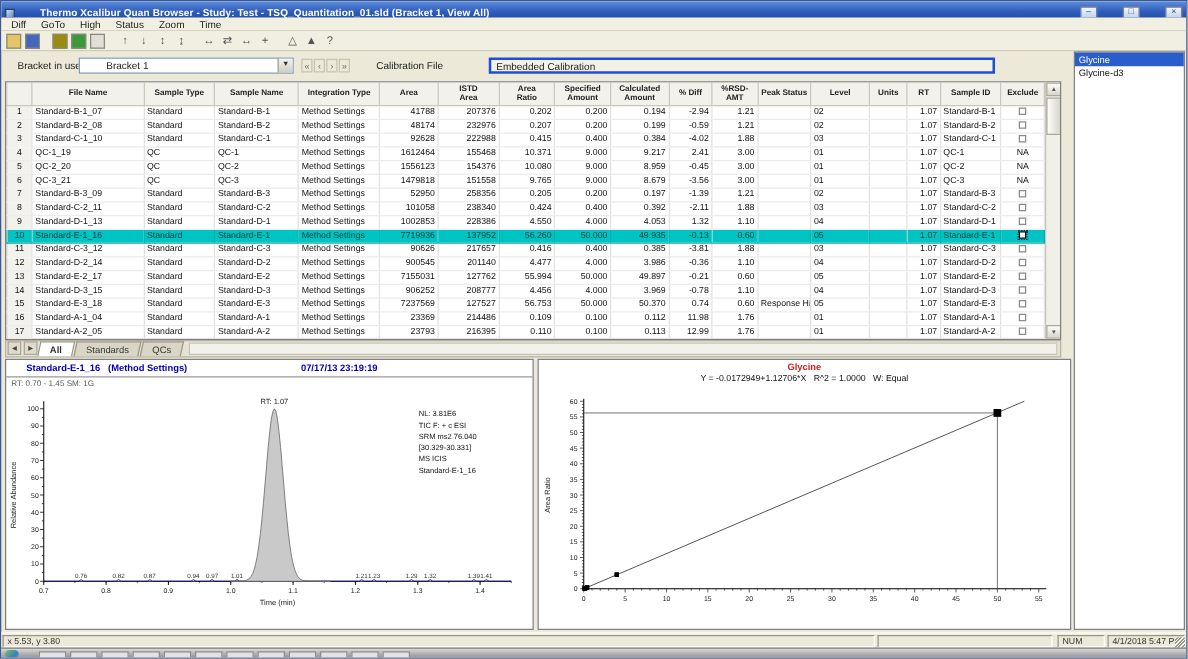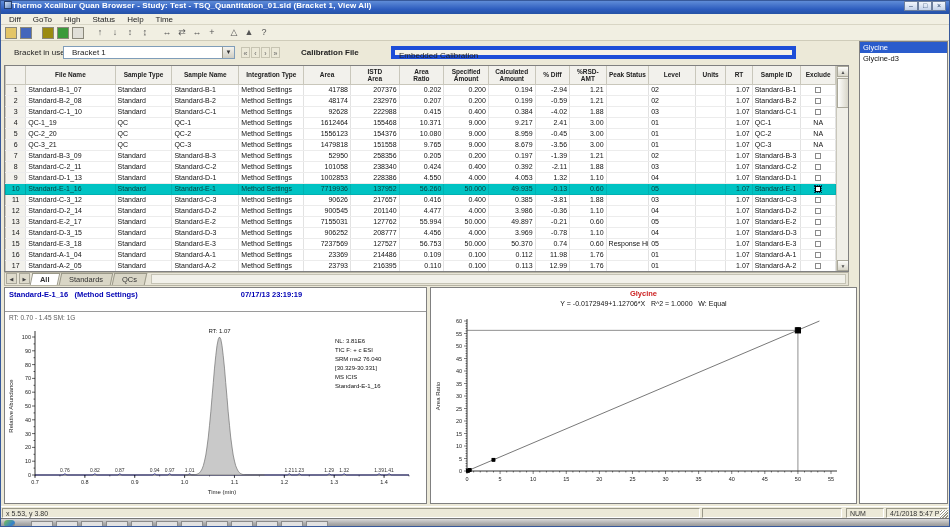--- a/index.html
+++ b/index.html
@@ -2,47 +2,47 @@
 <html><head>
 <meta charset="utf-8">
 <style>
   html,body{margin:0;padding:0;background:#9a9a9a;}
   *{box-sizing:border-box;}
   .screen{position:relative;width:950px;height:527px;background:#ece9d8;
     font-family:"Liberation Sans",sans-serif;overflow:hidden;border:1px solid #37599b;}
   
   .titlebar{position:absolute;left:0;top:0;width:100%;height:14px;
     background:linear-gradient(180deg,#5f8cd8 0%,#2d5cbe 60%,#24509f 100%);
-    color:#fff;font-size:8px;display:flex;align-items:flex-start;padding:0 3px;gap:0;}
+    color:#fff;font-size:8px;display:flex;align-items:flex-end;padding:0 3px;gap:20px;}
   .win-icon{width:8px;height:8px;background:linear-gradient(135deg,#cfe0f5,#5f85c0);border:1px solid #28406e;flex:none;}
   .titlebar .title{flex:1;white-space:nowrap;overflow:hidden;font-weight:bold;letter-spacing:.1px;}
   .win-btn{width:14px;height:10px;background:linear-gradient(180deg,#f3f7fd,#c3d2ea);
     border:1px solid #6d7f9d;font-size:7px;line-height:8px;text-align:center;color:#24406b;flex:none;}
   
   .menubar{position:absolute;left:0;top:13px;width:100%;height:11px;background:#f1efe2;
     border-bottom:1px solid #d8d5c4;font-size:8px;color:#222;display:flex;align-items:center;padding-left:2px;}
   .menu-item{padding:0 6px;}
   .toolbar{position:absolute;left:0;top:24px;width:100%;height:16px;background:#f1efe2;
     border-bottom:1px solid #cfccba;display:flex;align-items:center;gap:3px;padding-left:4px;}
   .tb-btn{width:12px;height:12px;font-size:9px;line-height:11px;text-align:center;color:#555;}
   .tb-btn.solid{border:1px solid #8a887a;}
   .tb-sep{width:4px;}
   
   .bracketbar{position:absolute;left:0;top:40px;width:100%;height:24px;font-size:8px;color:#222;}
   .bb-label{position:absolute;left:13px;top:7px;}
   .bb-select{position:absolute;left:62px;top:5px;width:172px;height:13px;background:#fff;
-    border:1px solid #7f9db9;display:flex;align-items:center;font-size:8px;padding-left:8px;}
+    border:1px solid #7f9db9;display:flex;align-items:center;font-size:8px;padding-left:21px;}
   .bb-select .arrow{position:absolute;right:0;top:0;width:12px;height:11px;
     background:linear-gradient(180deg,#f4f3ee,#cfcdc2);border-left:1px solid #9a9888;
     font-size:6px;text-align:center;line-height:11px;color:#333;}
   .bb-nav{position:absolute;left:240px;top:6px;display:flex;gap:1px;}
   .bb-nav span{width:9px;height:11px;font-size:7px;line-height:11px;text-align:center;color:#666;
     background:#ece9d8;border:1px solid #c7c4b2;}
-  .cal-label{position:absolute;left:300px;top:7px;font-weight:bold;}
-  .cal-field{position:absolute;left:390px;top:5px;width:405px;height:13px;border:4px solid #1d4ed8;
+  .cal-label{position:absolute;left:300px;top:7px;}
+  .cal-field{position:absolute;left:390px;top:5px;width:405px;height:13px;border:2px solid #1d4ed8;
     background:#f4f2e8;padding:1px 4px;font-size:8px;}
   
   .table-wrap{position:absolute;left:3px;top:64px;width:845px;height:207px;background:#fff;
     border:1px solid #808080;overflow:hidden;}
   table.grid{border-collapse:collapse;table-layout:fixed;width:831px;}
   table.grid th{background:#f2f1ec;border:1px solid #c9c7bb;border-top:none;
     font-size:6.5px;font-weight:bold;color:#222;height:18px;line-height:1.1;
     white-space:pre-line;text-align:center;padding:0 1px;}
   table.grid td{font-size:7px;color:#111;height:10px;line-height:10px;padding:0 2px;
     border-right:1px solid #e2e2e2;border-bottom:1px solid #ececec;white-space:nowrap;overflow:hidden;}
@@ -66,22 +66,22 @@
     text-align:center;line-height:10px;color:#444;margin:0 1px 1px 1px;flex:none;}
   .tab{padding:1px 8px 1px 8px;border:1px solid #9a9888;border-bottom:none;background:#d9d6c6;
     color:#333;margin-right:1px;transform:skewX(-12deg);}
   .tab span{display:inline-block;transform:skewX(12deg);}
   .tab.active{background:#fff;font-weight:bold;}
   .tab-track{flex:1;height:10px;margin:0 2px 1px 4px;background:#f2f1ea;border:1px solid #c5c3b4;}
   
   .pane{position:absolute;background:#fff;border:1px solid #808080;}
   .chromo-pane{left:3px;top:286px;width:423px;height:217px;}
   .calib-pane{left:429px;top:286px;width:427px;height:217px;}
-  .chromo-head{height:24px;border-bottom:1px solid #9a9a9a;position:relative;
-    font-size:7.5px;font-weight:bold;color:#0000b4;line-height:13px;padding-left:4px;white-space:nowrap;}
+  .chromo-head{height:14px;border-bottom:1px solid #9a9a9a;position:relative;
+    font-size:7.5px;font-weight:bold;color:#0000b4;line-height:13px;padding-left:16px;white-space:nowrap;}
   .chromo-head .ts{position:absolute;left:56%;top:0;}
   .range-line{height:11px;font-size:6.5px;color:#5a5a5a;line-height:11px;padding-left:4px;}
   .calib-title{height:11px;text-align:center;font-size:7.5px;font-weight:bold;color:#cc2222;line-height:12px;}
   .calib-eq{height:10px;text-align:center;font-size:7px;color:#111;line-height:9px;white-space:pre;}
   svg text{font-family:"Liberation Sans",sans-serif;}
   
   .sidebar{position:absolute;left:858px;top:40px;width:89px;height:463px;background:#fff;
     border:1px solid #808080;font-size:7.5px;}
   .sb-item{padding:1px 3px;color:#111;white-space:nowrap;}
   .sb-item.sel{background:#2a5ccc;color:#fff;}
@@ -110,21 +110,21 @@
     <span class="win-btn">–</span>
     <span class="win-btn">□</span>
     <span class="win-btn">×</span>
   </div>
 
   <div class="menubar">
       <span class="menu-item">Diff</span>
       <span class="menu-item">GoTo</span>
       <span class="menu-item">High</span>
       <span class="menu-item">Status</span>
-      <span class="menu-item">Help</span>
+      <span class="menu-item">Zoom</span>
       <span class="menu-item">Time</span>
     </div>
 
   <div class="toolbar">
       <span class="tb-btn solid" style="background: rgb(227, 197, 103);"></span>
       <span class="tb-btn solid" style="background: rgb(68, 102, 187);"></span>
       <span class="tb-sep"></span>
       <span class="tb-btn solid" style="background: rgb(154, 138, 16);"></span>
       <span class="tb-btn solid" style="background: rgb(58, 154, 58);"></span>
       <span class="tb-btn solid" style="background: rgb(224, 223, 216);"></span>

